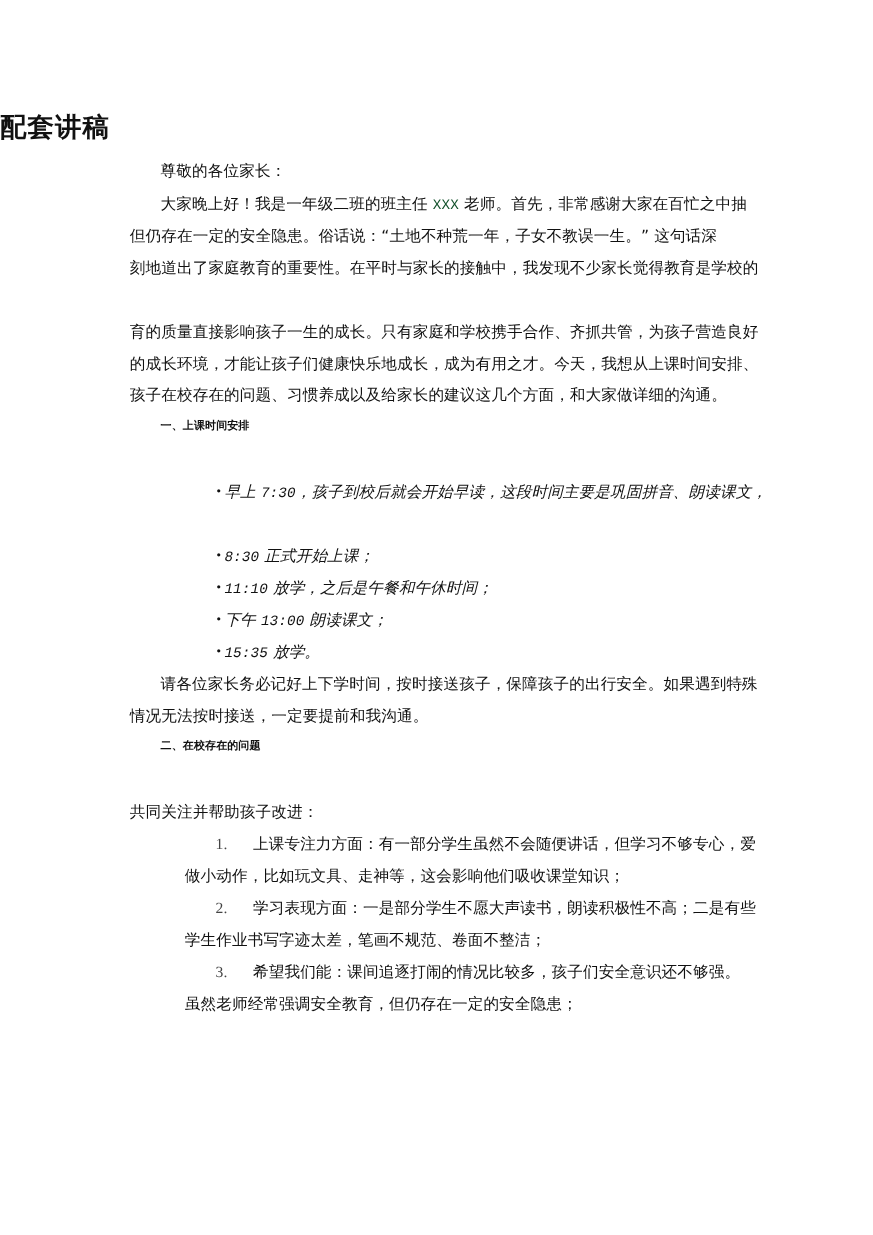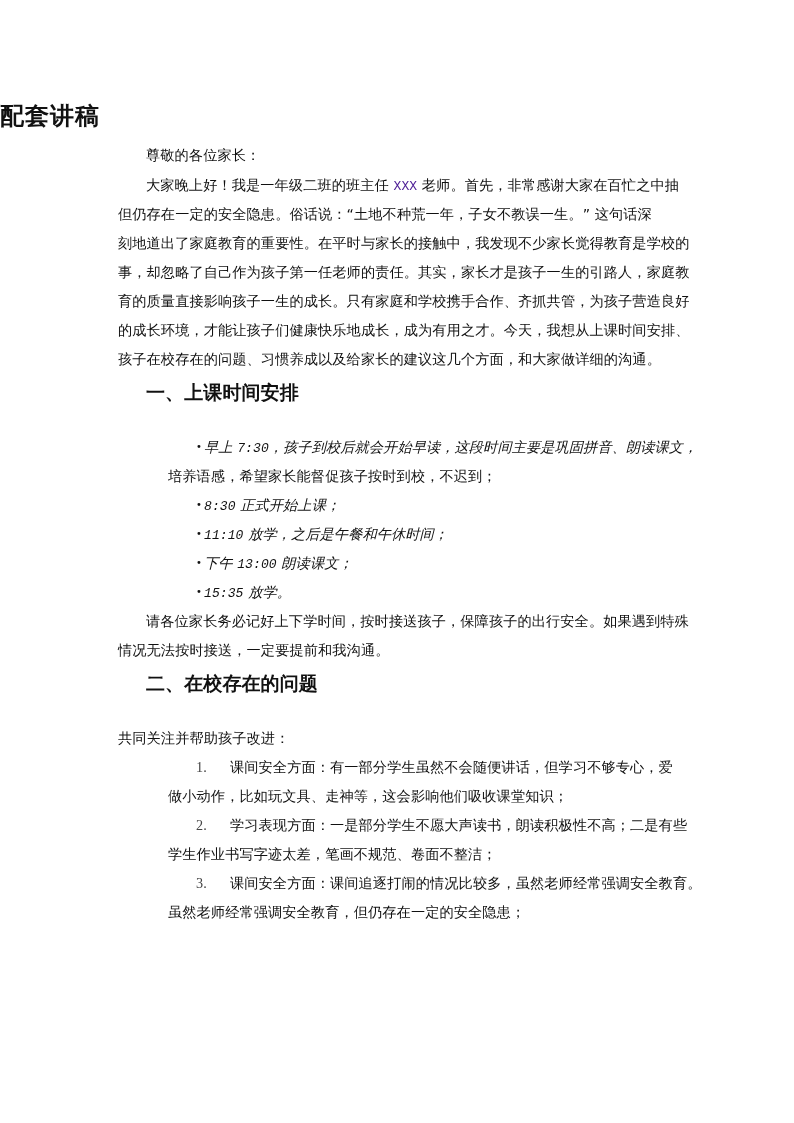--- a/index.html
+++ b/index.html
@@ -4,62 +4,60 @@
 <style>
   html, body { margin: 0; padding: 0; background: #ffffff; }
   body { width: 794px; height: 1123px; position: relative; overflow: hidden;
          font-family: "DejaVu Sans", "Liberation Sans", sans-serif; color: #111; }
   .page { position: absolute; left: 0; top: 0; width: 794px; height: 1123px; background: #fff; }
   .title { position: absolute; top: 100px; left: 0; width: 794px; text-align: left;
            font-family: "DejaVu Serif", "Liberation Serif", serif; font-size: 24px; font-weight: bold;
            letter-spacing: 1px; color: #111; }
   .line { position: absolute; left: 118px; font-size: 14.2px; white-space: nowrap; color: #111; letter-spacing: 0.1px; }
   .ind { left: 146px; }
-  .heading { font-family: "DejaVu Serif", "Liberation Serif", serif; font-weight: bold; font-size: 19px; left: 146px; }
+  .heading { font-family: "DejaVu Serif", "Liberation Serif", serif; font-weight: bold; font-size: 10px; left: 146px; }
   .bul { left: 196px; font-style: italic; }
   .cont1 { left: 168px; }
   .num { left: 196px; }
   .num .n { display: inline-block; width: 34px; color: #444; font-family: "Liberation Serif", serif; }
   .mono { font-family: "Liberation Mono", "DejaVu Sans Mono", monospace; font-size: 13px; }
-  .gray { color: #4c1d95; }
+  .gray { color: #14532d; }
   .dot { font-size: 10px; vertical-align: 2px; margin-right: 2px; }
 </style>
 </head>
 <body>
 
 <div class="page">
   <div class="title">配套讲稿</div>
 
   <div class="line ind" style="top:146px">尊敬的各位家长：</div>
 
   <div class="line ind" style="top:176px"><span>大家晚上好！我是一年级二班的班主任 </span><span class="mono gray">XXX</span><span> 老师。首先，非常感谢大家在百忙之中抽</span></div>
   <div class="line" style="top:205px">但仍存在一定的安全隐患。俗话说：“土地不种荒一年，子女不教误一生。” 这句话深</div>
   <div class="line" style="top:234px">刻地道出了家庭教育的重要性。在平时与家长的接触中，我发现不少家长觉得教育是学校的</div>
-  <div class="line" style="top:263px">事，却忽略了自己作为孩子第一任老师的责任。其实，家长才是孩子一生的引路人，家庭教</div>
   <div class="line" style="top:321px">的成长环境，才能让孩子们健康快乐地成长，成为有用之才。今天，我想从上课时间安排、</div>
   <div class="line" style="top:292px">育的质量直接影响孩子一生的成长。只有家庭和学校携手合作、齐抓共管，为孩子营造良好</div>
   <div class="line" style="top:350px">孩子在校存在的问题、习惯养成以及给家长的建议这几个方面，和大家做详细的沟通。</div>
 
   <div class="line heading" style="top:380px">一、上课时间安排</div>
 
   <div class="line bul" style="top:438px"><span class="dot">•</span><span>早上 </span><span class="mono">7:30</span><span>，孩子到校后就会开始早读，这段时间主要是巩固拼音、朗读课文，</span></div>
-  <div class="line cont1" style="top:467px">培养语感，希望家长能督促孩子按时到校，不迟到；</div>
 
   <div class="line bul" style="top:496px"><span class="dot">•</span><span class="mono">8:30</span><span> 正式开始上课；</span></div>
   <div class="line bul" style="top:525px"><span class="dot">•</span><span class="mono">11:10</span><span> 放学，之后是午餐和午休时间；</span></div>
   <div class="line bul" style="top:554px"><span class="dot">•</span><span>下午 </span><span class="mono">13:00</span><span> 朗读课文；</span></div>
   <div class="line bul" style="top:583px"><span class="dot">•</span><span class="mono">15:35</span><span> 放学。</span></div>
 
   <div class="line" style="top:641px">情况无法按时接送，一定要提前和我沟通。</div>
   <div class="line ind" style="top:612px">请各位家长务必记好上下学时间，按时接送孩子，保障孩子的出行安全。如果遇到特殊</div>
 
   <div class="line heading" style="top:671px">二、在校存在的问题</div>
   <div class="line" style="top:729px">共同关注并帮助孩子改进：</div>
 
-  <div class="line num" style="top:758px"><span class="n">1.</span><span>课间安全方面：有一部分学生虽然不会随便讲话，但学习不够专心，爱</span></div>
+  <div class="line num" style="top:758px"><span class="n">1.</span><span>上课专注力方面：有一部分学生虽然不会随便讲话，但学习不够专心，爱</span></div>
   <div class="line cont1" style="top:787px">做小动作，比如玩文具、走神等，这会影响他们吸收课堂知识；</div>
 
   <div class="line num" style="top:816px"><span class="n">2.</span><span>学习表现方面：一是部分学生不愿大声读书，朗读积极性不高；二是有些</span></div>
   <div class="line cont1" style="top:845px">学生作业书写字迹太差，笔画不规范、卷面不整洁；</div>
 
-  <div class="line num" style="top:874px"><span class="n">3.</span><span>课间安全方面：课间追逐打闹的情况比较多，虽然老师经常强调安全教育。</span></div>
+  <div class="line num" style="top:874px"><span class="n">3.</span><span>希望我们能：课间追逐打闹的情况比较多，孩子们安全意识还不够强。</span></div>
   <div class="line cont1" style="top:903px">虽然老师经常强调安全教育，但仍存在一定的安全隐患；</div>
 </div>
 
 </body></html>

